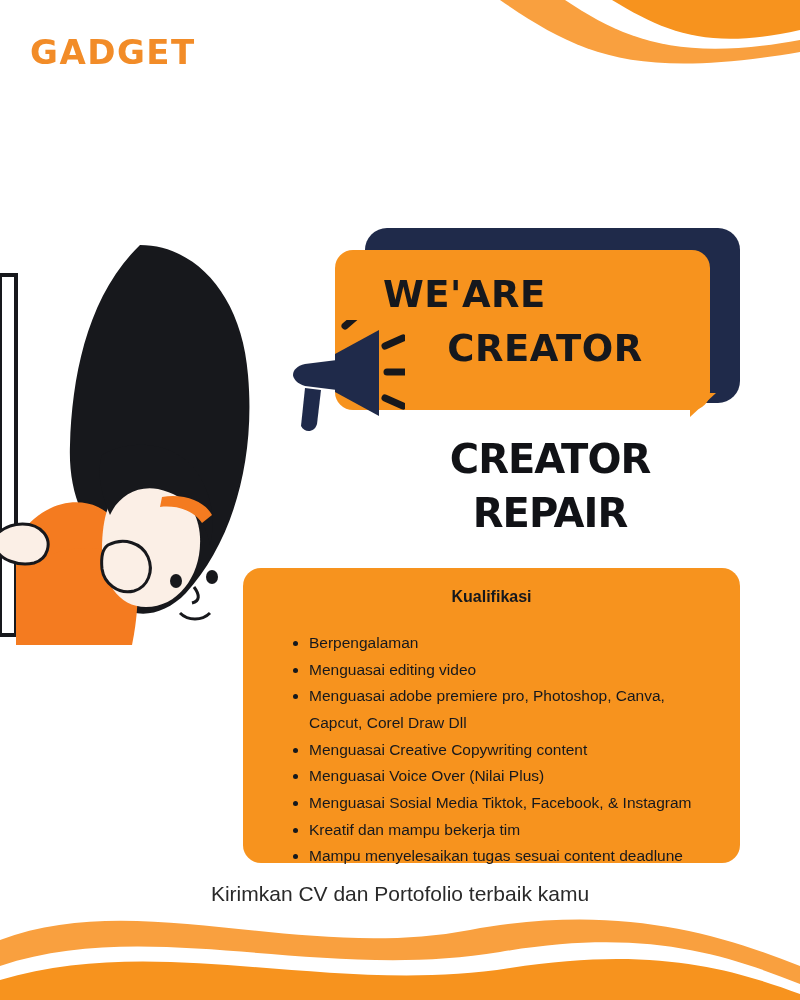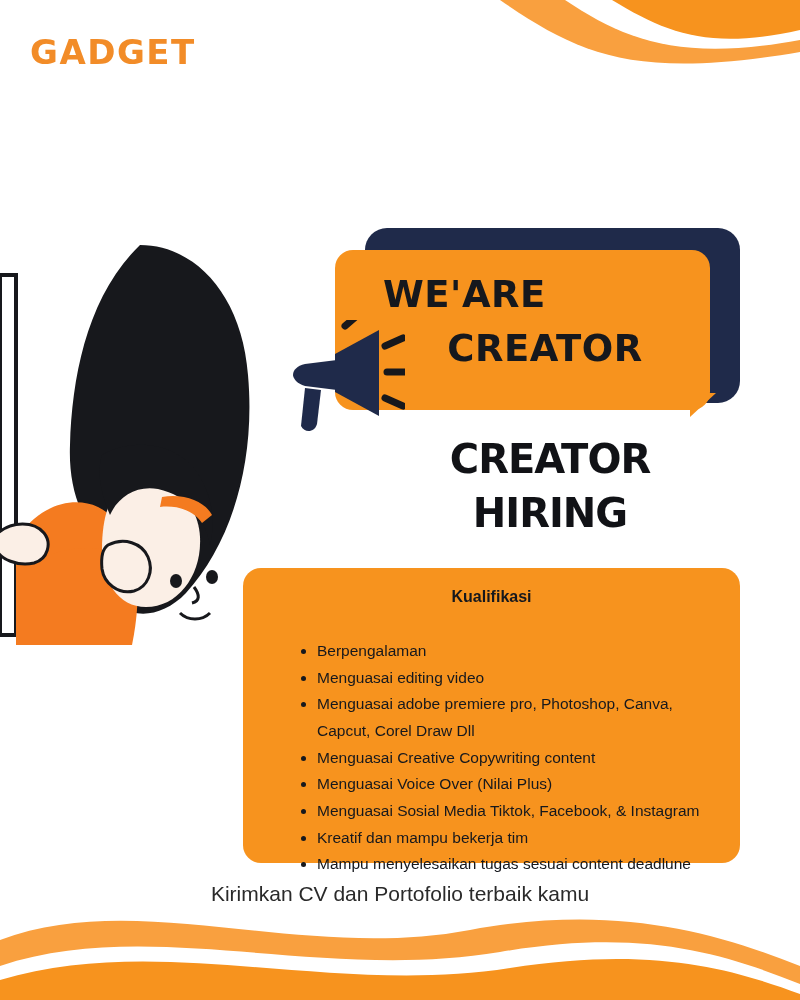--- a/index.html
+++ b/index.html
@@ -152,21 +152,21 @@
     color: #16181d;
     font-family: "Liberation Sans", sans-serif;
     font-weight: bold;
     font-size: 16px;
   }
   .qual-list {
     position: absolute;
     top: 62px;
     left: 44px;
     right: 18px;
-    margin: 8px;
+    margin: 0;
     padding: 0 0 0 22px;
     color: #16181d;
     font-family: "Liberation Sans", sans-serif;
     font-size: 15.5px;
     line-height: 1.72;
   }
   .qual-list li {
     margin: 0;
     padding: 0;
   }
@@ -249,21 +249,21 @@
     <g stroke="#17181c" stroke-width="7" stroke-linecap="round">
       <line x1="70" y1="6" x2="84" y2="-6"></line>
       <line x1="110" y1="26" x2="128" y2="18"></line>
       <line x1="112" y1="52" x2="130" y2="52"></line>
       <line x1="110" y1="78" x2="128" y2="86"></line>
     </g>
   </svg>
 
   <div class="role">
     <span class="r1">CREATOR</span>
-    <span class="r2">HIRING</span>
+    <span class="r2">REPAIR</span>
   </div>
 
   <div class="qual-card">
     <div class="qual-title">Kualifikasi</div>
     <ul class="qual-list">
       <li>Berpengalaman</li>
       <li>Menguasai editing video</li>
       <li>Menguasai adobe premiere pro, Photoshop, Canva, Capcut, Corel Draw Dll</li>
       <li>Menguasai Creative Copywriting content</li>
       <li>Menguasai Voice Over (Nilai Plus)</li>

